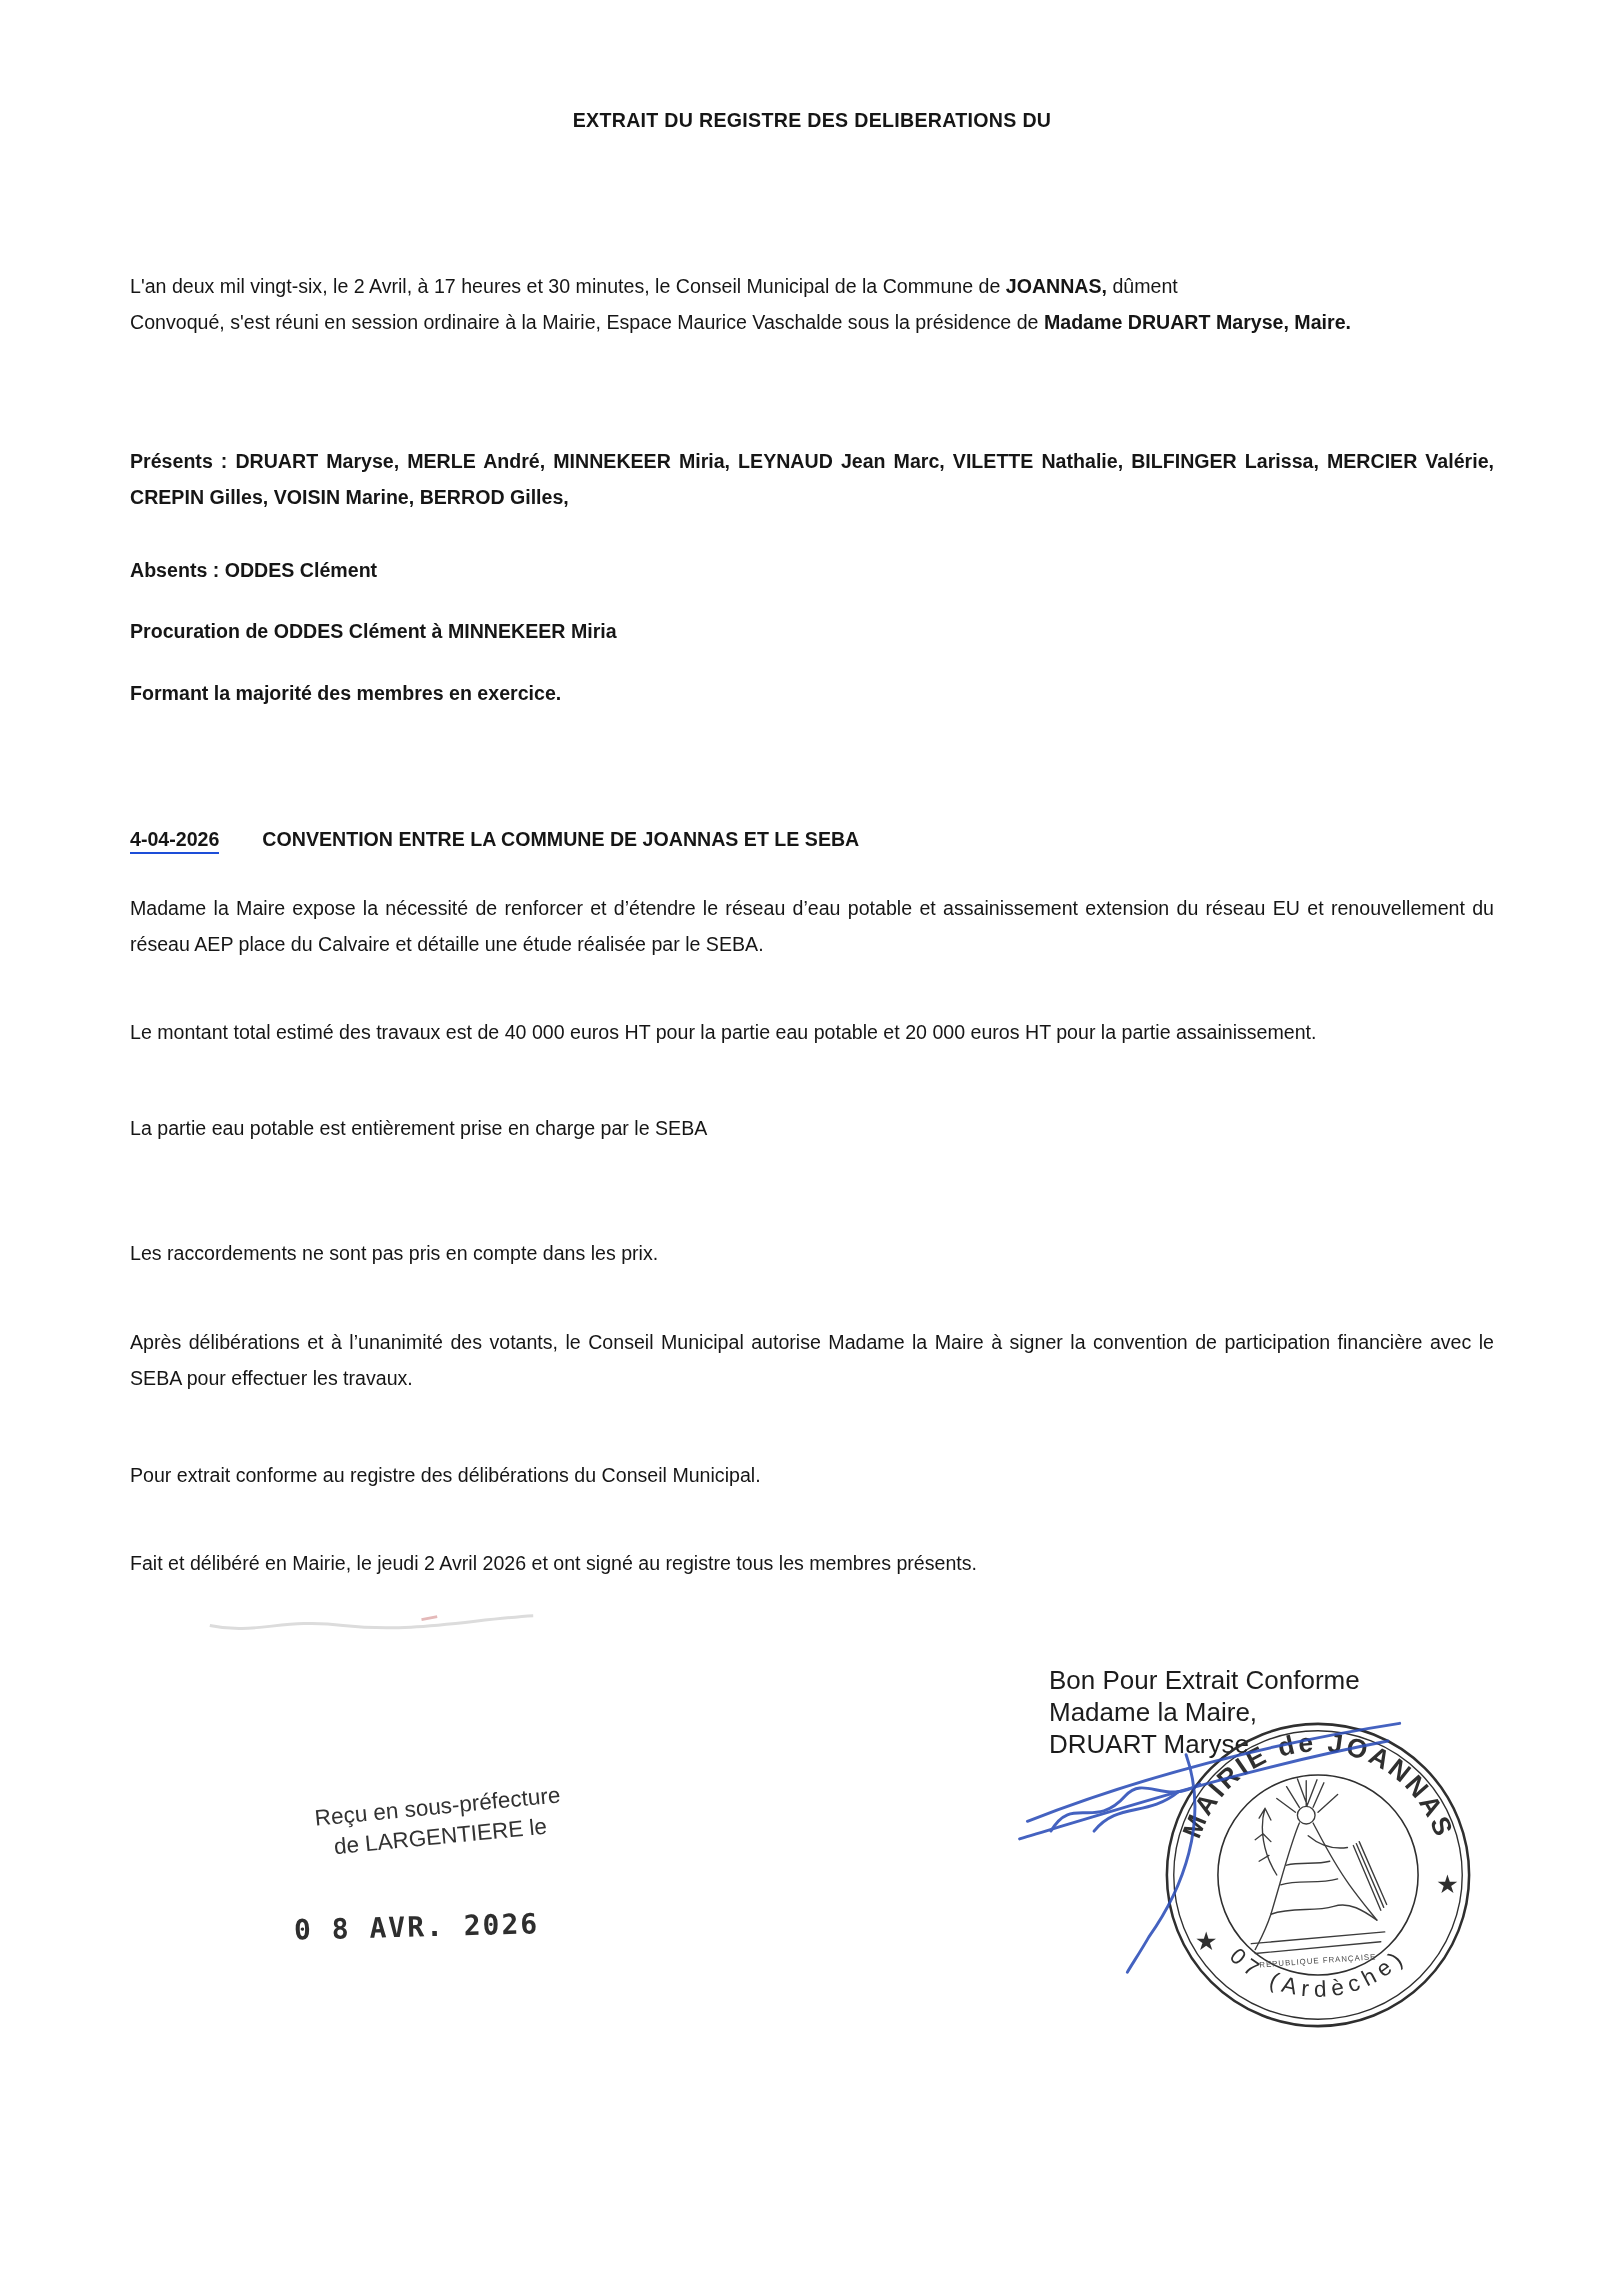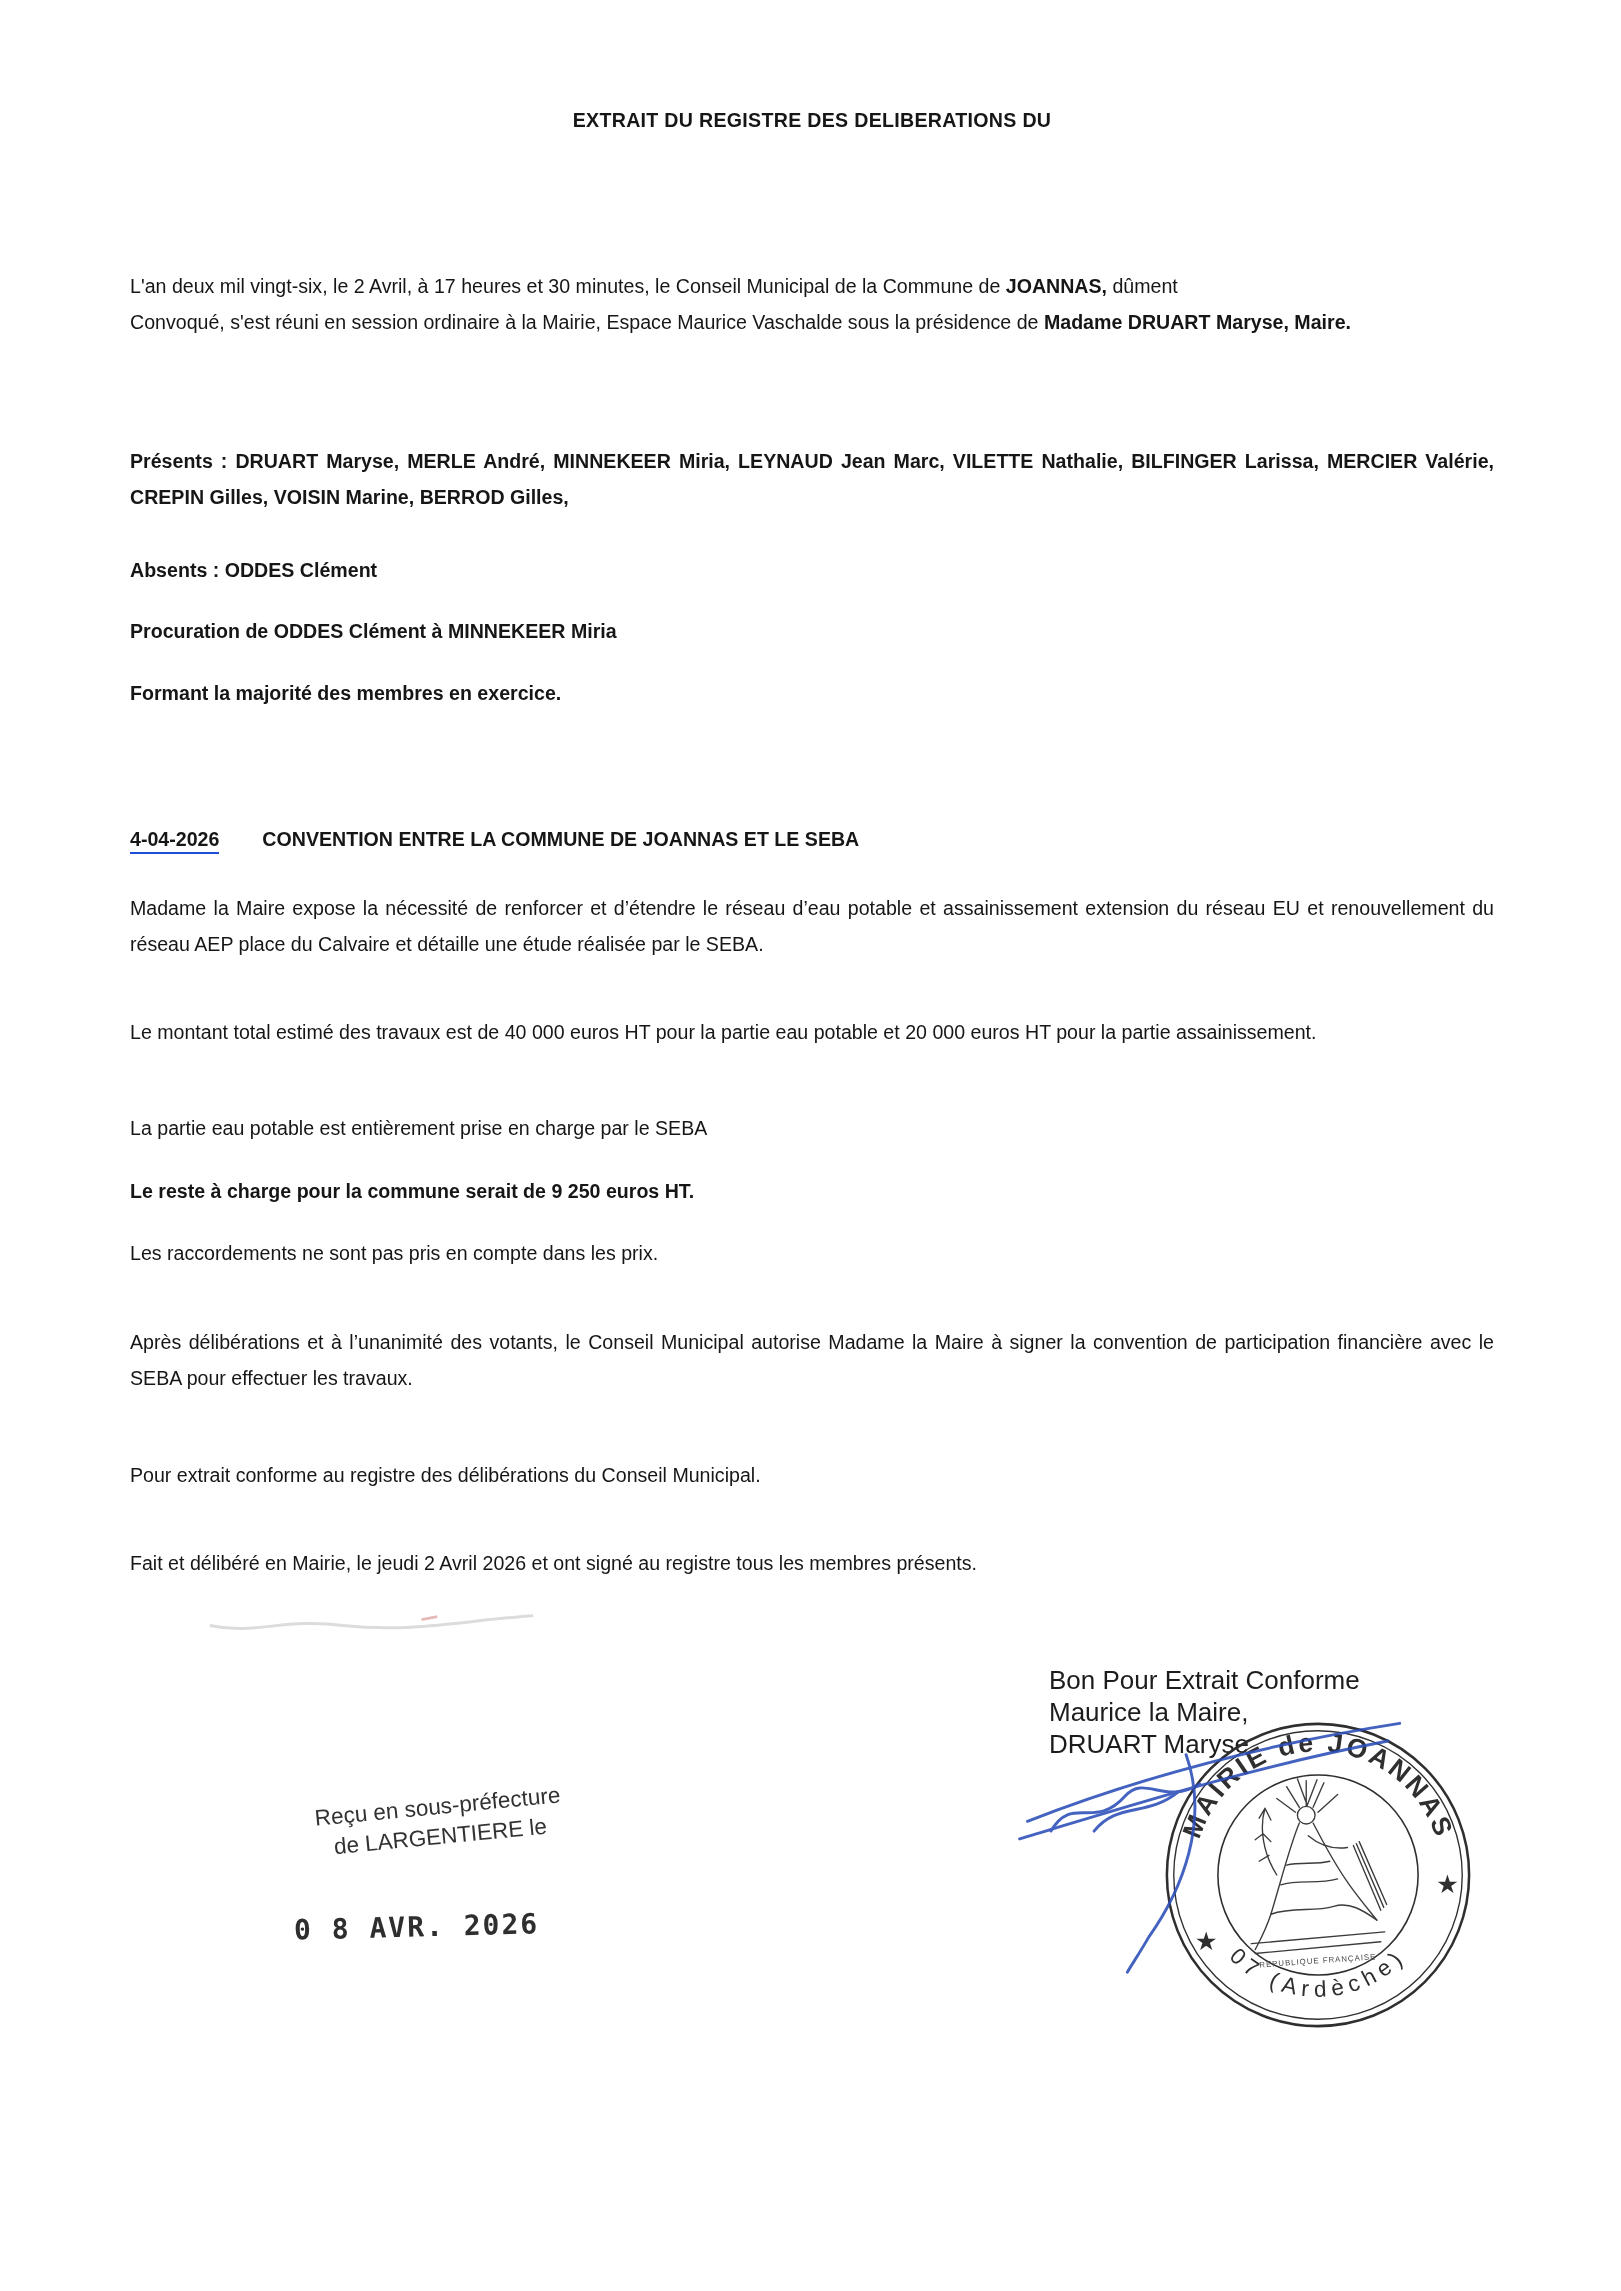--- a/index.html
+++ b/index.html
@@ -73,34 +73,33 @@
   <div class="abs body-text b procuration">Procuration de ODDES Clément à MINNEKEER Miria</div>
   <div class="abs body-text b majorite">Formant la majorité des membres en exercice.</div>
 
   <div class="abs delib-heading">
     <span class="delib-number">4-04-2026</span><span class="delib-title">CONVENTION ENTRE LA COMMUNE DE JOANNAS ET LE SEBA</span>
   </div>
 
   <div class="abs body-text j p1">Madame la Maire expose la nécessité de renforcer et d’étendre le réseau d’eau potable et assainissement extension du réseau EU et renouvellement du réseau AEP place du Calvaire et détaille une étude réalisée par le SEBA.</div>
   <div class="abs body-text j p2">Le montant total estimé des travaux est de 40&nbsp;000 euros HT pour la partie eau potable et 20&nbsp;000 euros HT pour la partie assainissement.</div>
   <div class="abs body-text p3">La partie eau potable est entièrement prise en charge par le SEBA</div>
-  <div class="abs body-text b p4">Le reste à charge pour la commune serait de 9&nbsp;250 euros HT.</div>
   <div class="abs body-text p5">Les raccordements ne sont pas pris en compte dans les prix.</div>
   <div class="abs body-text j p6">Après délibérations et à l’unanimité des votants, le Conseil Municipal autorise Madame la Maire à signer la convention de participation financière avec le SEBA pour effectuer les travaux.</div>
   <div class="abs body-text p7">Pour extrait conforme au registre des délibérations du Conseil Municipal.</div>
   <div class="abs body-text p8">Fait et délibéré en Mairie, le jeudi 2 Avril 2026 et ont signé au registre tous les membres présents.</div>
 
   <svg class="faint-line" width="353" height="49" viewBox="0 0 360 50">
     <path d="M 14,26 C 60,36 90,18 150,26 C 220,34 280,20 344,16" stroke="#dcdcdc" stroke-width="3" fill="none"></path>
     <path d="M 230,20 L 246,17" stroke="#e4b9b9" stroke-width="3" fill="none"></path>
   </svg>
 
   <div class="sig-block">
     <div>Bon Pour Extrait Conforme</div>
-    <div>Maurice la Maire,</div>
+    <div>Madame la Maire,</div>
     <div>DRUART Maryse</div>
   </div>
 
   <svg class="stamp-svg" width="314" height="314" viewBox="0 0 320 320">
     <g stroke="#2f2f2f" fill="none">
       <circle cx="160" cy="160" r="154" stroke-width="2.6"></circle>
       <circle cx="160" cy="160" r="147" stroke-width="1.4"></circle>
       <circle cx="160" cy="160" r="102" stroke-width="1.6"></circle>
     </g>
     <defs>

